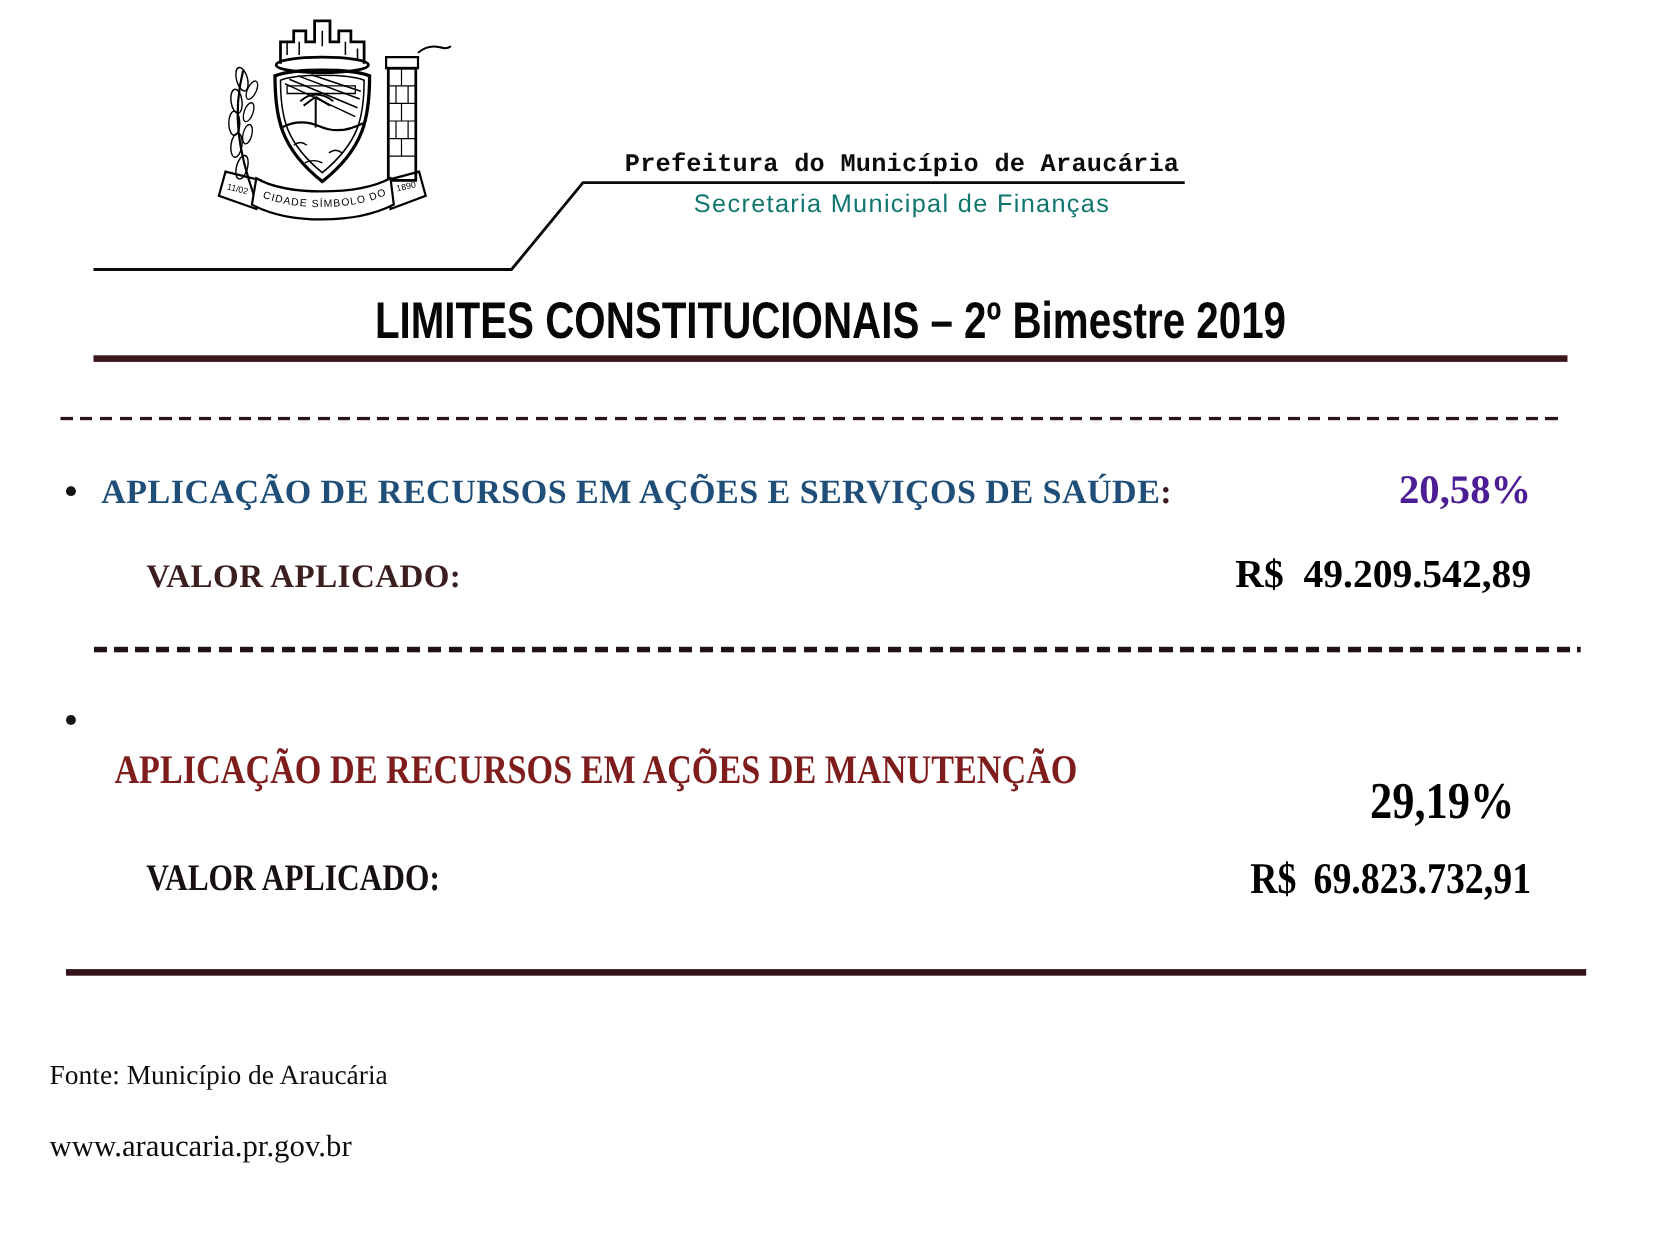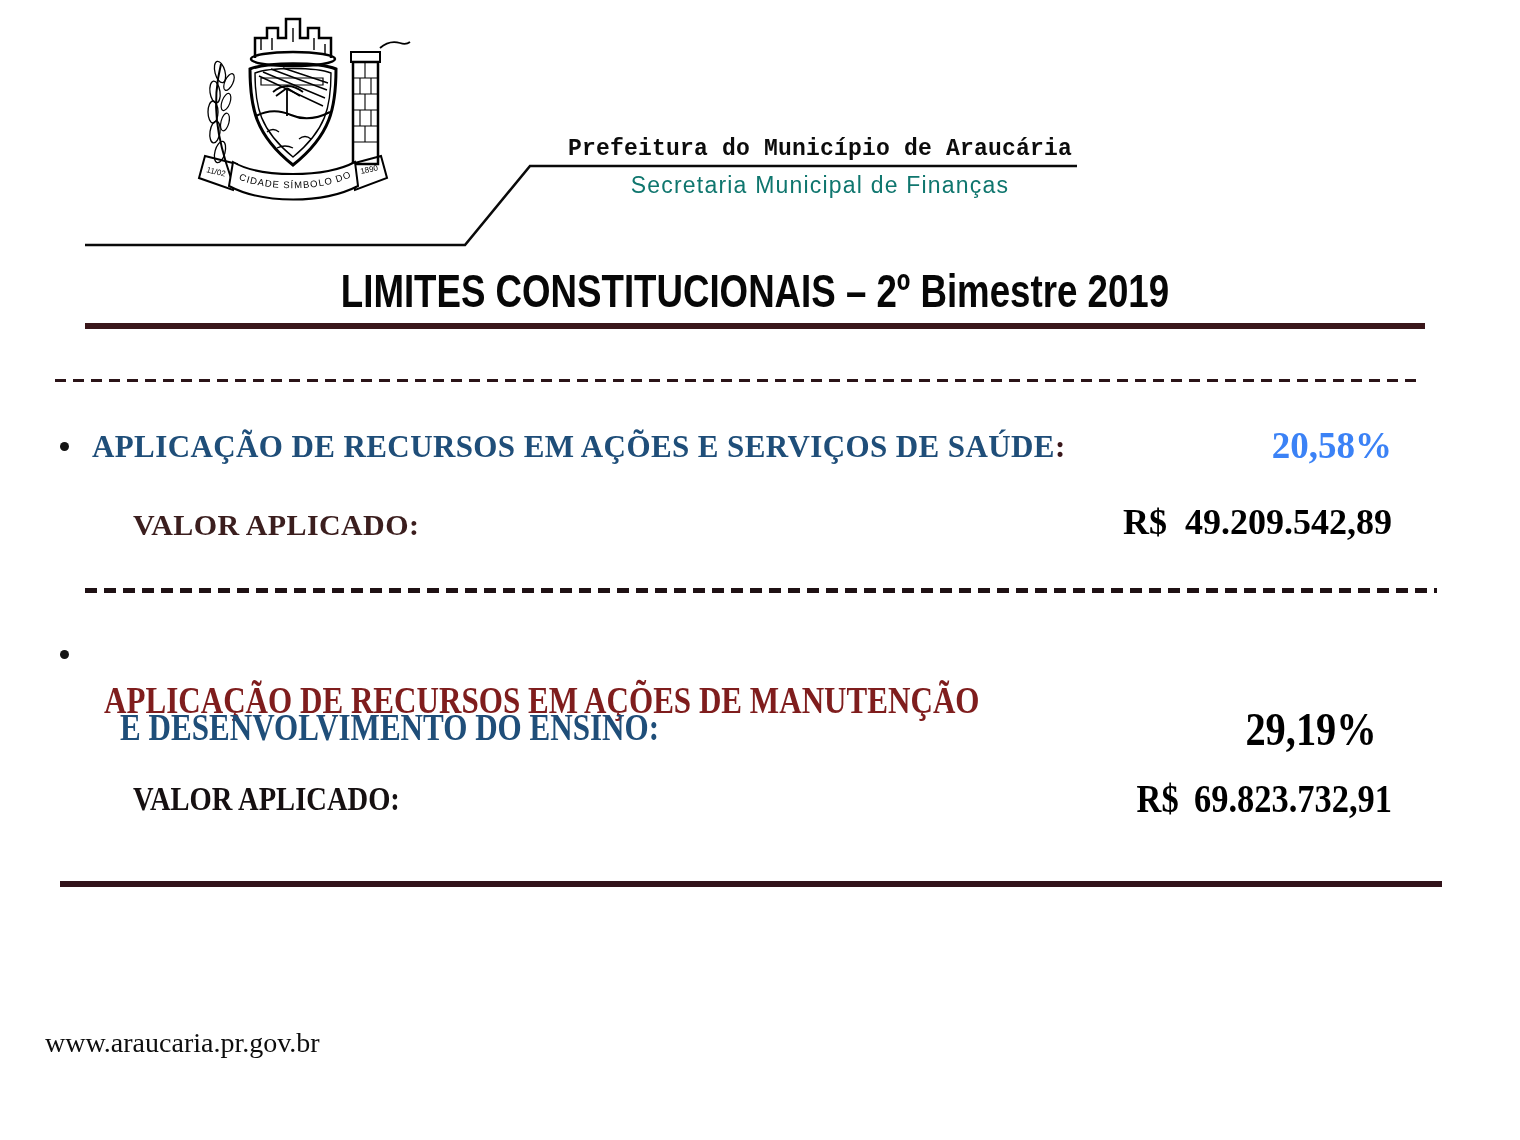--- a/index.html
+++ b/index.html
@@ -57,21 +57,21 @@
     position:absolute;width:9px;height:9px;border-radius:50%;background:#141414;
   }
   .s1-label{
     position:absolute;left:92px;top:429px;
     font-weight:bold;font-size:31px;color:#1f4e79;
     letter-spacing:0.4px;white-space:nowrap;
   }
   .s1-colon{color:#3a171b;}
   .s1-pct{
     position:absolute;right:128px;top:424px;
-    font-weight:bold;font-size:37px;color:#3b82f6;
+    font-weight:bold;font-size:37px;color:#4c1d95;
     white-space:nowrap;
   }
   .s1-valor-label{
     position:absolute;left:133px;top:508px;
     font-weight:bold;font-size:30px;color:#3b1e1e;
     letter-spacing:0.4px;white-space:nowrap;
   }
   .s1-valor{
     position:absolute;right:128px;top:501px;
     font-weight:bold;font-size:36px;color:#000;
@@ -183,22 +183,22 @@
   <div class="s1-label"><span>APLICAÇÃO DE RECURSOS EM AÇÕES E SERVIÇOS DE SAÚDE</span><span class="s1-colon">:</span></div>
   <div class="s1-pct">20,58%</div>
 
   <div class="s1-valor-label">VALOR APLICADO:</div>
   <div class="s1-valor"><span class="currency">R$</span><span>49.209.542,89</span></div>
 
   <div class="dash-2"></div>
 
   <div class="bullet-dot" style="left:60px;top:650px;"></div>
   <div class="s2-line1"><span class="cond">APLICAÇÃO DE RECURSOS EM AÇÕES DE MANUTENÇÃO</span></div>
-  <div class="s2-line2"><span class="cond">E DESENVOLVIMENTO DO ENSINO:</span></div>
   <div class="s2-pct"><span class="cond-r">29,19%</span></div>
 
   <div class="s2-valor-label"><span class="cond">VALOR APLICADO:</span></div>
   <div class="s2-valor"><span class="cond-r"><span class="currency">R$</span><span>69.823.732,91</span></span></div>
 
   <div class="bottom-rule"></div>
+  <div class="fonte-1">Fonte: Município de Araucária</div>
   <div class="fonte-3">www.araucaria.pr.gov.br</div>
 
 </div>
 
 </body></html>

